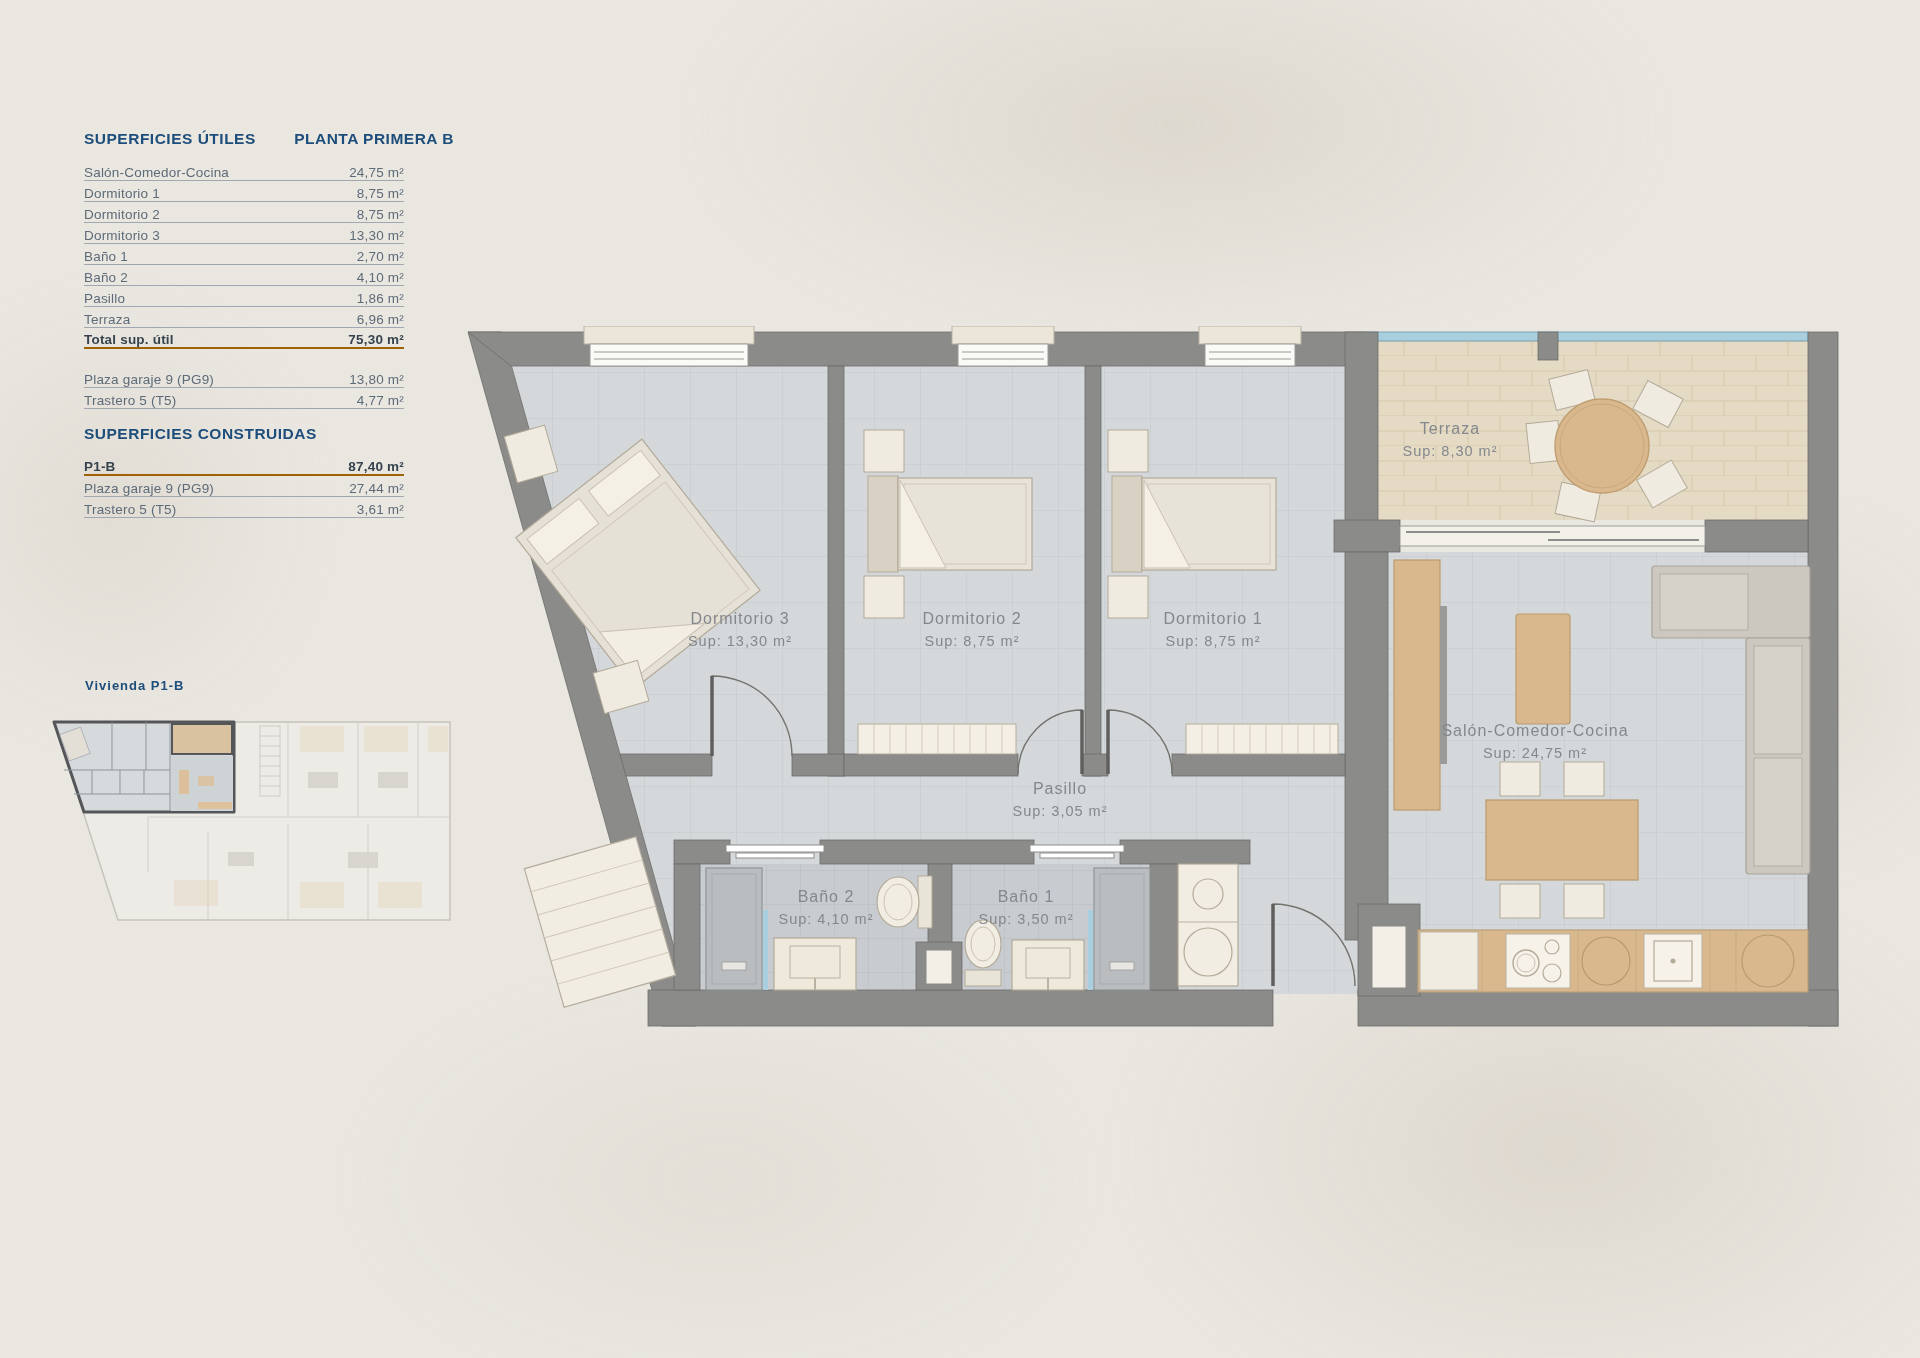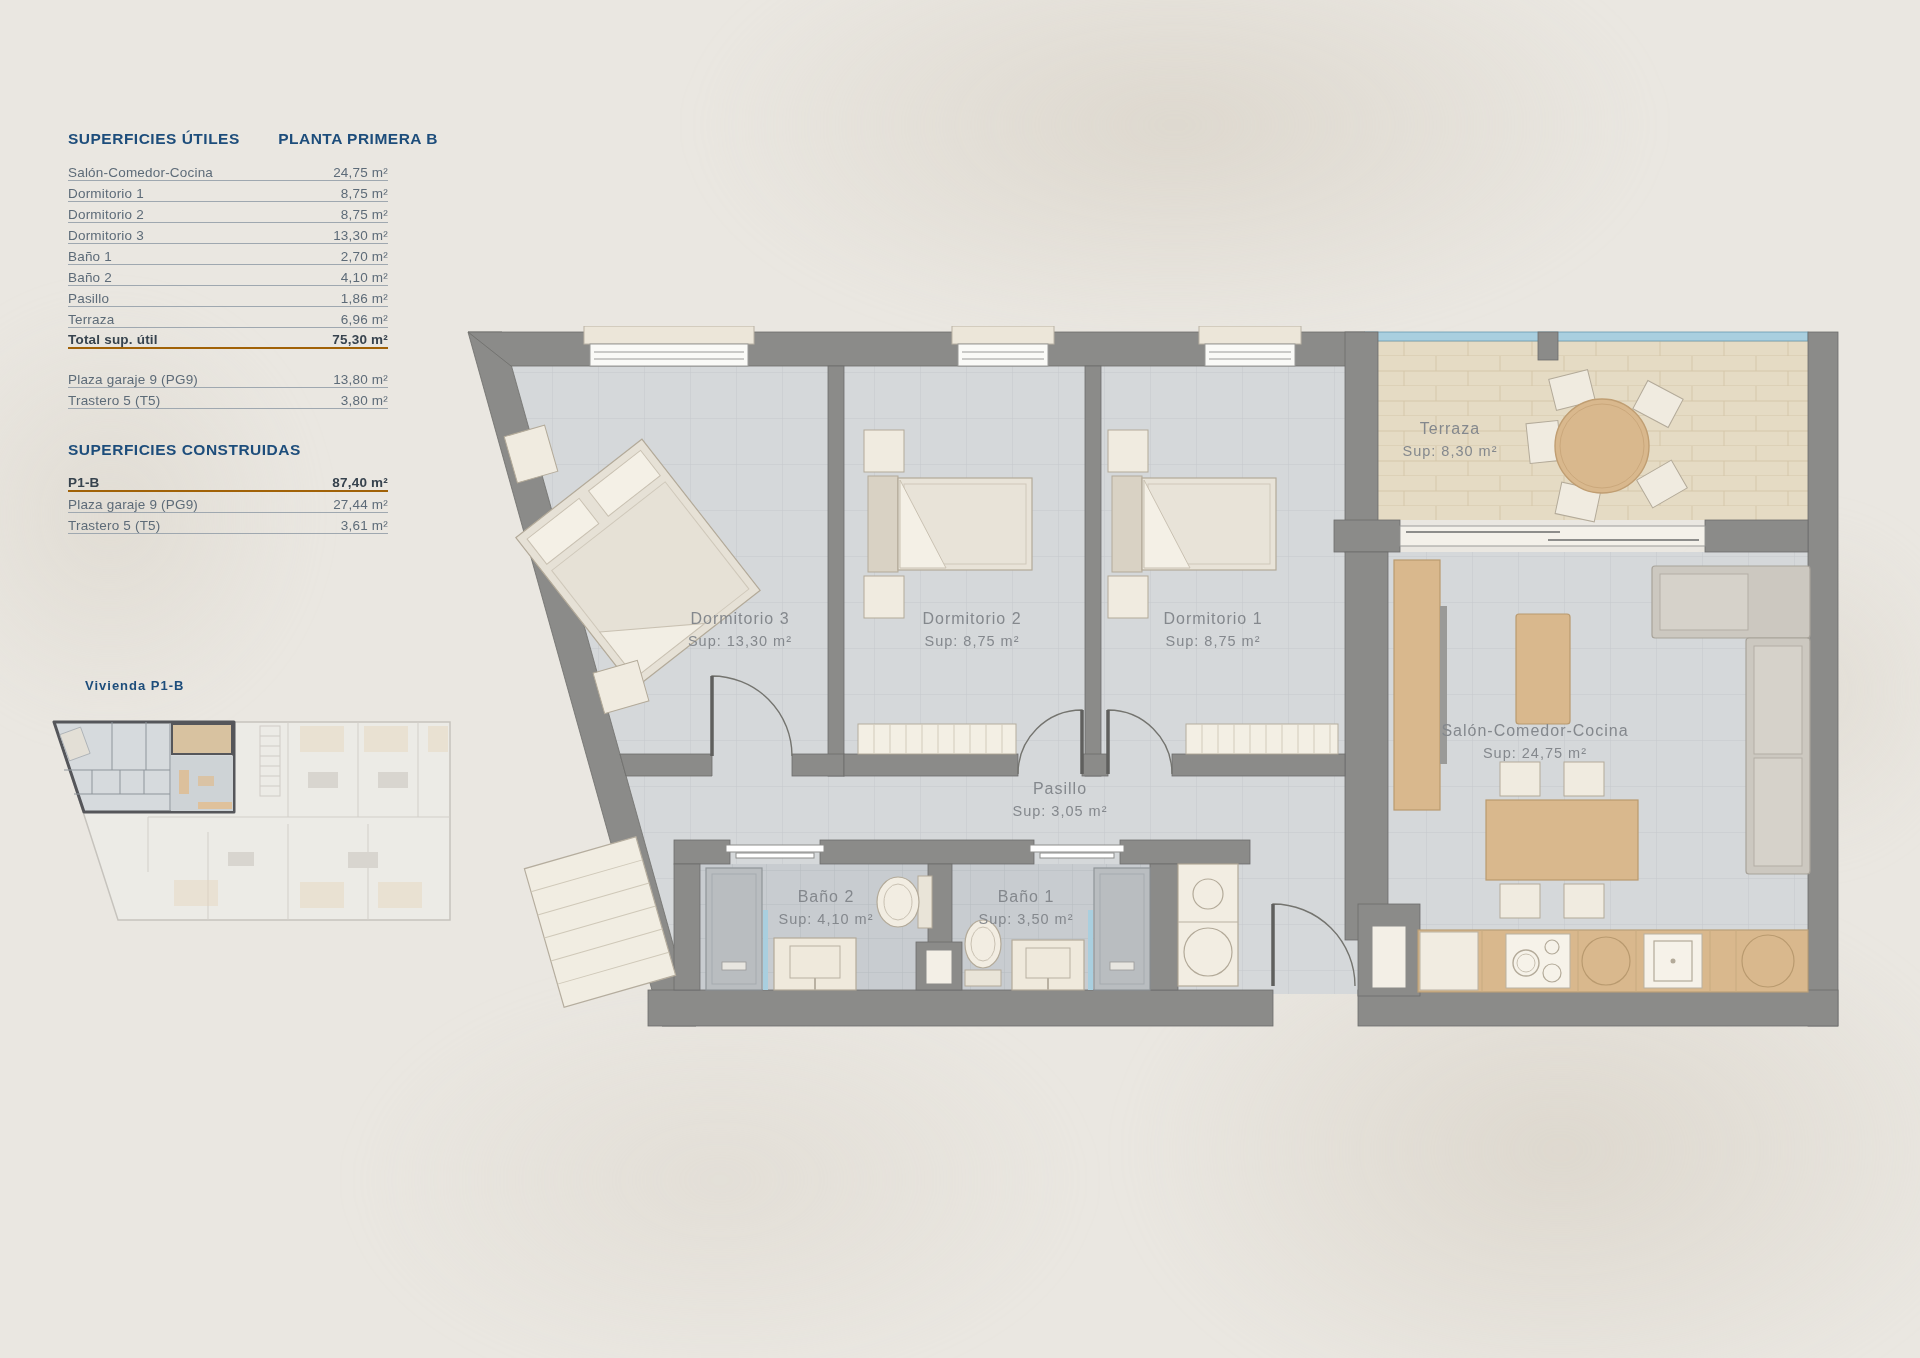--- a/index.html
+++ b/index.html
@@ -9,31 +9,31 @@
   *{margin:0;padding:0;box-sizing:border-box}
   body{width:1920px;height:1358px;position:relative;background:var(--bg);
        font-family:"Liberation Sans",sans-serif;overflow:hidden}
   .blob{position:absolute;border-radius:50%;filter:blur(22px);pointer-events:none}
   .b1{left:700px;top:-90px;width:950px;height:430px;background:radial-gradient(closest-side,rgba(213,206,194,.6),rgba(213,206,194,0))}
   .b2{left:-90px;top:300px;width:400px;height:430px;background:radial-gradient(closest-side,rgba(216,210,199,.5),rgba(216,210,199,0))}
   .b3{left:1130px;top:880px;width:860px;height:540px;background:radial-gradient(closest-side,rgba(213,206,194,.6),rgba(213,206,194,0))}
   .b4{left:360px;top:980px;width:720px;height:400px;background:radial-gradient(closest-side,rgba(218,212,202,.45),rgba(218,212,202,0))}
   .b5{left:1660px;top:520px;width:300px;height:340px;background:radial-gradient(closest-side,rgba(216,210,199,.45),rgba(216,210,199,0))}
 
-  .panel{position:absolute;left:68px;top:130px;width:320px}
+  .panel{position:absolute;left:84px;top:130px;width:320px}
   .thead{display:flex;justify-content:space-between;width:370px;
          font-weight:bold;font-size:15.5px;letter-spacing:.5px;color:var(--heading);margin-bottom:12px}
   .trow{display:flex;justify-content:space-between;align-items:flex-end;
         height:21px;border-bottom:1px solid var(--rowline);
         font-size:13.5px;letter-spacing:.2px;color:var(--rowtext)}
   .trow .tval{white-space:nowrap}
   .trow.bold{font-weight:bold;color:var(--boldtext);border-bottom:2px solid #a16207}
   .tgap{height:18px}
   .title2{font-weight:bold;font-size:15.5px;letter-spacing:.5px;color:var(--heading);
-          margin-top:32px;margin-bottom:12px}
+          margin-top:16px;margin-bottom:12px}
   .vivienda{position:absolute;left:85px;top:678px;font-size:13px;font-weight:600;
             letter-spacing:1px;color:var(--heading)}
   .miniplan{position:absolute;left:48px;top:712px;width:410px;height:228px}
   .mainplan{position:absolute;left:460px;top:326px;width:1380px;height:706px}
 
   text.rname{font-size:16px;fill:var(--planlabel);letter-spacing:1px;text-anchor:middle}
   text.rsup{font-size:14.5px;fill:var(--planlabel);letter-spacing:1px;text-anchor:middle}
 </style>
 </head>
 <body>
@@ -88,21 +88,21 @@
       </div>
     </div>
   <div class="tgap"></div>
   <div id="utiles-annex">
       <div class="trow">
         <span class="tlabel">Plaza garaje 9 (PG9)</span>
         <span class="tval">13,80 m²</span>
       </div>
       <div class="trow">
         <span class="tlabel">Trastero 5 (T5)</span>
-        <span class="tval">3,80 m²</span>
+        <span class="tval">4,77 m²</span>
       </div>
     </div>
   <div class="title2">SUPERFICIES CONSTRUIDAS</div>
   <div id="construidas-rows">
       <div class="trow bold">
         <span class="tlabel">P1-B</span>
         <span class="tval">87,40 m²</span>
       </div>
       <div class="trow">
         <span class="tlabel">Plaza garaje 9 (PG9)</span>

